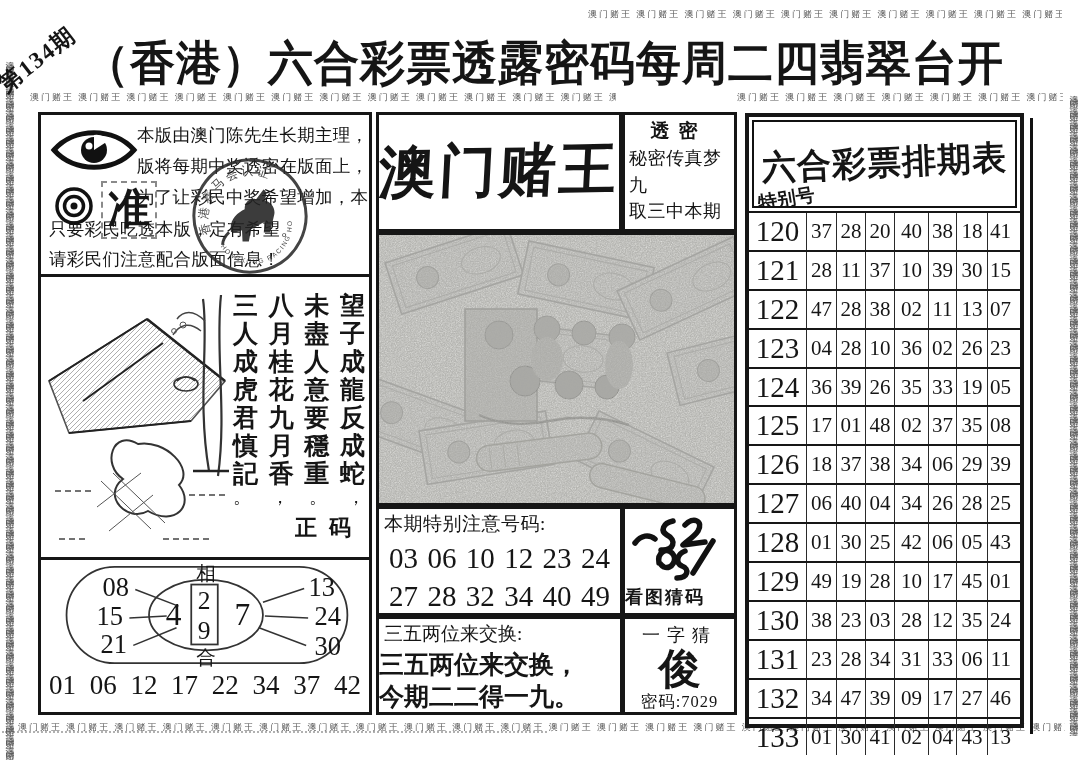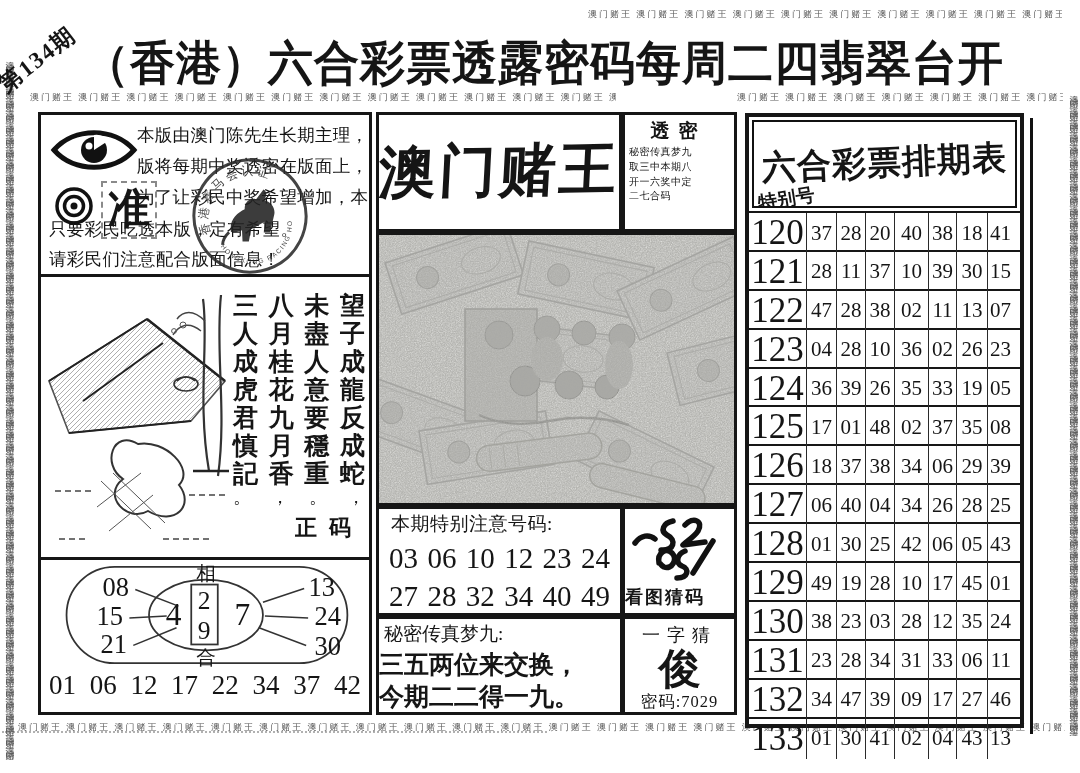--- a/index.html
+++ b/index.html
@@ -45,28 +45,28 @@
                       justify-content:space-between;font-size:27px;}
 
   
   #masthead-box{left:376px;top:112px;width:246px;height:120px;}
   #masthead-title{margin-top:18px;text-align:center;font-size:57px;font-weight:900;
                   letter-spacing:3px;transform:skewX(-4deg) rotate(-1deg);}
 
   
   #toumi-box{left:622px;top:112px;width:115px;height:120px;}
   #toumi-header{text-align:center;font-size:19px;font-weight:800;letter-spacing:9px;margin:3px 8px 1px 6px;}
-  .toumi-line{font-size:10px;line-height:1.48;padding:0 4px;letter-spacing:.5px;}
+  .toumi-line{font-size:18px;line-height:1.48;padding:0 4px;letter-spacing:.5px;}
 
   
   #image-box{left:376px;top:232px;width:361px;height:274px;overflow:hidden;}
 
   
   #special-box{left:376px;top:506px;width:246px;height:110px;border-right-width:2px;}
-  #special-header{font-size:19px;padding:2px 12px;letter-spacing:.5px;}
+  #special-header{font-size:19px;padding:2px 5px;letter-spacing:.5px;}
   .num-row{display:flex;justify-content:space-between;padding:0 10px;font-size:29px;height:38px;
            align-items:center;}
 
   
   #scribble-box{left:622px;top:506px;width:115px;height:110px;}
   #guess-label{position:absolute;bottom:4px;width:100%;text-align:left;font-size:18px;
                font-weight:700;letter-spacing:2px;}
 
   
   #verse-box{left:376px;top:616px;width:246px;height:99px;border-right-width:2px;}
@@ -83,21 +83,21 @@
   #schedule-box{left:745px;top:113px;width:279px;height:615px;border-width:4px;}
   #schedule-header{margin:3px;border:2.5px solid #111;height:84px;overflow:hidden;}
   #schedule-title{display:inline-block;font-size:34px;font-weight:800;transform:rotate(-2.5deg);
                   margin:18px 0 0 8px;letter-spacing:1px;}
   #schedule-subtitle{display:inline-block;font-size:19px;font-weight:700;transform:rotate(-9deg);
                      margin-left:4px;vertical-align:6px;}
   .srow{display:grid;grid-template-columns:57px 30px 29px 29px 34px 28px 31px 1fr;
         border-top:2px solid #161616;height:36.9px;align-items:stretch;}
   .sc{border-left:1.5px solid #2a2a2a;display:flex;align-items:center;justify-content:center;
       font-size:21px;}
-  .sc.issue{border-left:none;font-size:35px;}
+  .sc.issue{border-left:none;font-size:29px;}
   .sc.last{justify-content:flex-end;padding-right:9px;}
 
   #vrule{left:1030px;top:118px;width:3px;height:616px;background:#111;}
   #dotline{left:2px;top:731px;width:545px;border-top:2px dotted #666;opacity:.5;}
 </style>
 </head>
 <body>
 
 <div id="page">
 
@@ -351,21 +351,21 @@
         <path d="M56,14 c8,-9 19,-4 13,6 c-4,6 -11,10 -15,14 l22,-3"></path>
         <path d="M30,52 c-2,-10 7,-16 13,-10 c6,6 0,17 -8,14 c-4,-2 -5,-6 -5,-4"></path>
         <path d="M56,40 c-8,3 -10,12 -3,15 c8,3 6,12 -5,12"></path>
         <path d="M84,30 L64,62"></path>
       </g>
     </svg>
     <div id="guess-label">看图猜码</div>
   </div>
 
   <div id="verse-box" class="box">
-    <div id="verse-header">秘密传真梦九:</div>
+    <div id="verse-header">三五两位来交换:</div>
     <div class="verse-line">三五两位来交换，</div>
     <div class="verse-line">今期二二得一九。</div>
   </div>
 
   <div id="onechar-box" class="box">
     <div id="onechar-header">一字猜</div>
     <div id="onechar-char">俊</div>
     <div id="onechar-code">密码:7029</div>
   </div>
 

